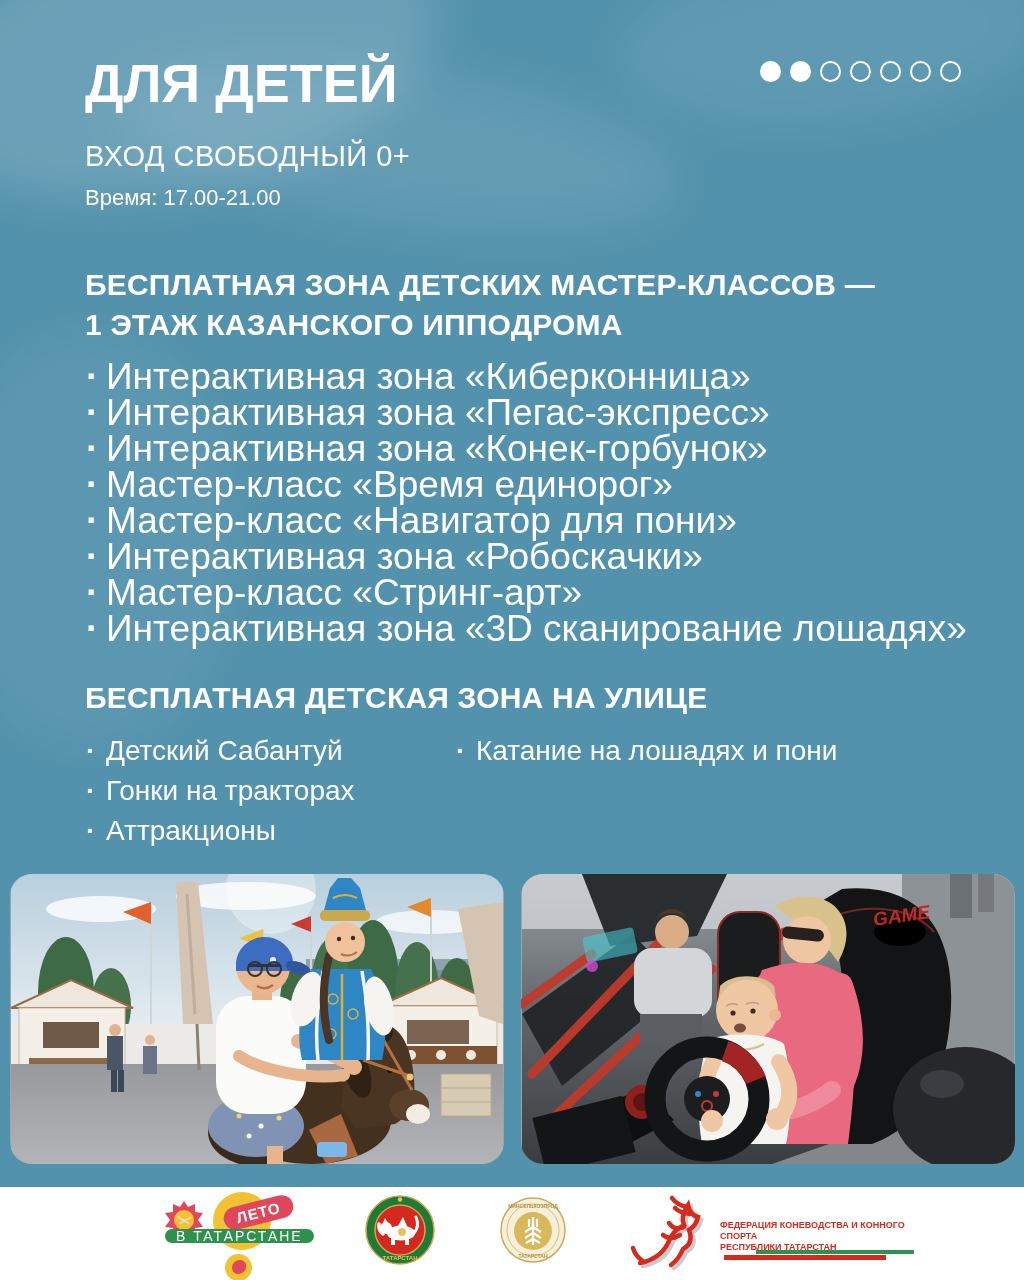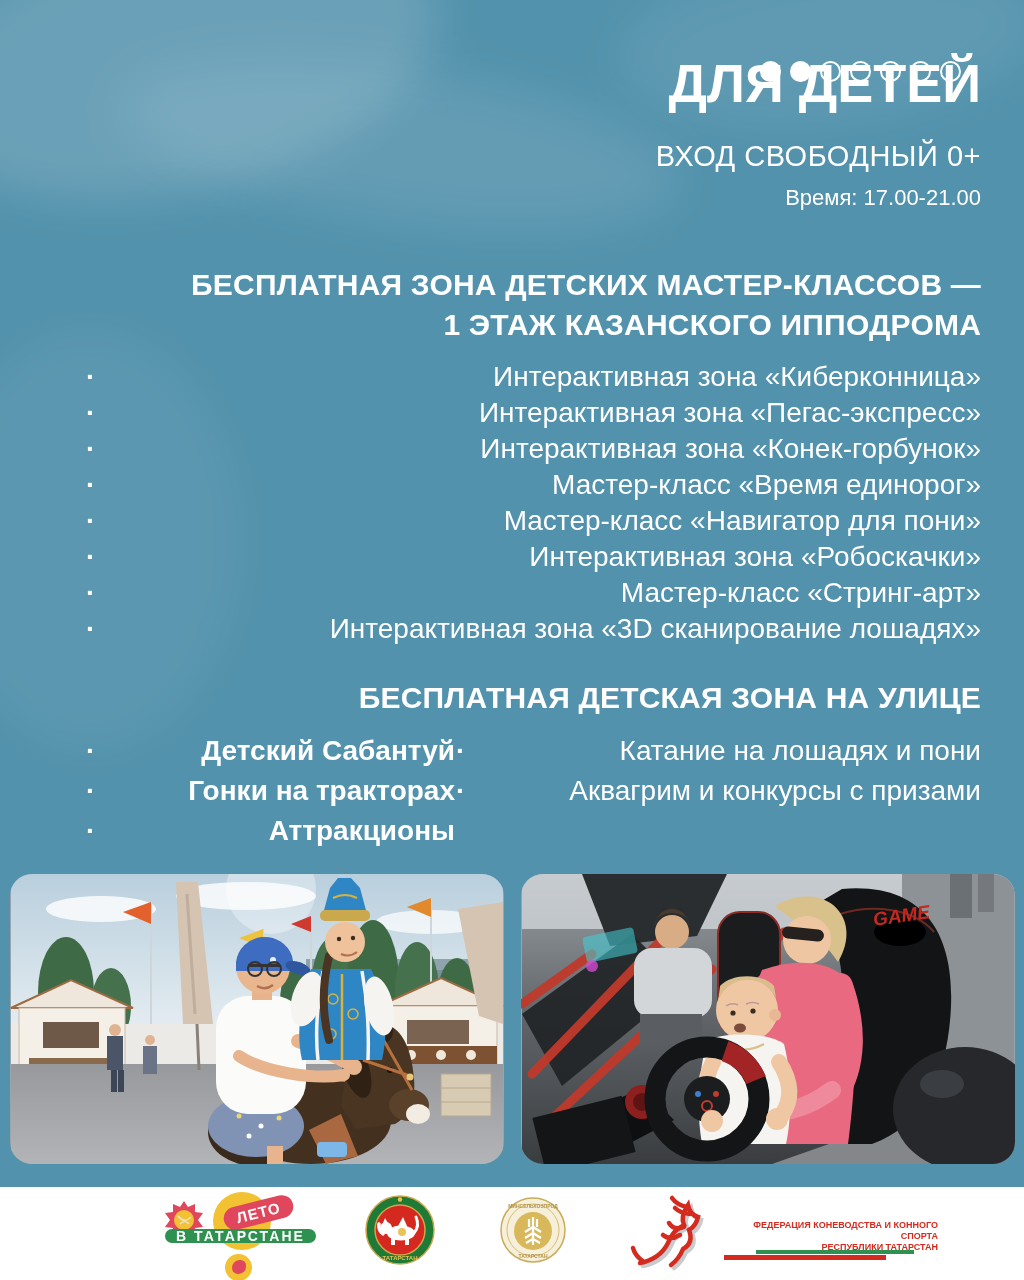--- a/index.html
+++ b/index.html
@@ -13,55 +13,55 @@
   .swirl{position:absolute;border-radius:50%;filter:blur(22px);pointer-events:none;}
   .s1{left:-80px;top:-70px;width:520px;height:260px;background:rgba(255,255,255,.14);transform:rotate(-12deg);}
   .s2{left:120px;top:70px;width:560px;height:150px;background:rgba(255,255,255,.09);transform:rotate(8deg);}
   .s3{left:620px;top:-40px;width:420px;height:160px;background:rgba(255,255,255,.07);transform:rotate(-6deg);}
   .s4{left:-60px;top:330px;width:300px;height:420px;background:rgba(255,255,255,.05);}
 
   .pager{position:absolute;top:61px;right:63px;display:flex;gap:9px;}
   .dot{width:21px;height:21px;border:2.5px solid #fff;border-radius:50%;box-sizing:border-box;}
   .dot.filled{background:#fff;}
 
-  .content{position:absolute;left:85px;top:56px;right:43px;text-align:right;}
+  .content{position:absolute;left:85px;top:56px;right:52px;}
   h1{margin:0;font-size:54px;font-weight:bold;letter-spacing:0;line-height:1.0;}
   .admission{margin-top:30px;font-size:29px;letter-spacing:.5px;}
   .time{margin-top:12px;font-size:22px;}
   h2{margin:0;font-size:30px;font-weight:bold;letter-spacing:.2px;}
   .h-mc{margin-top:54px;line-height:40px;}
-  .mc-list{margin:14px 0 0;padding:0;list-style:none;font-size:28px;line-height:36px;}
+  .mc-list{margin:14px 0 0;padding:0;list-style:none;font-size:37px;line-height:36px;}
   .mc-list li,.out-col li{position:relative;padding-left:21px;}
   .mc-list li::before,.out-col li::before{content:"\00B7";position:absolute;left:1px;font-weight:bold;}
   .h-out{margin-top:34px;}
   .cols{display:flex;margin-top:16px;}
   .out-col{margin:0;padding:0;list-style:none;font-size:28px;line-height:40px;}
-  .col1{width:370px;font-weight:bold;}
+  .col1{width:370px;}
   .col2{flex:1;}
 
   .photos{position:absolute;left:10px;top:874px;display:flex;gap:17px;}
   .photo{width:494px;height:290px;border-radius:22px;overflow:hidden;background:#9aa4aa;}
   .photo svg{display:block;}
 
   footer{position:absolute;left:0;top:1187px;width:1024px;height:93px;background:#ffffff;}
   .logo{position:absolute;}
   
   .summer{left:163px;top:5px;width:150px;height:84px;}
   .sl-circle{position:absolute;left:50px;top:0;width:58px;height:58px;background:#f2c233;border-radius:50%;}
   .sl-leto{position:absolute;left:60px;top:9px;transform:rotate(-14deg);background:#e0475c;color:#fff;
            font-weight:bold;font-size:15px;line-height:15px;padding:4px 13px;border-radius:13px;letter-spacing:1px;}
-  .sl-banner{position:absolute;left:2px;top:37px;background:#2e9150;color:#fff;font-weight:bold;font-size:14px;
+  .sl-banner{position:absolute;left:2px;top:37px;background:#2e9150;color:#fff;font-weight:normal;font-size:14px;
            line-height:14px;padding:0 11px;border-radius:14px;letter-spacing:2px;white-space:nowrap;}
   .sl-dot{position:absolute;left:62px;top:62px;width:27px;height:27px;background:#f2c233;border-radius:50%;}
   .sl-dot::after{content:"";position:absolute;left:7px;top:6px;width:14px;height:14px;background:#e0475c;
            border-radius:60% 40% 55% 45%;}
   .sl-sun{position:absolute;left:2px;top:9px;}
   
   .fed{left:628px;top:6px;width:310px;height:82px;}
-  .fed-text{position:absolute;left:92px;top:27px;width:218px;text-align:right;color:#d42b1e;
+  .fed-text{position:absolute;left:92px;top:27px;width:218px;text-align:left;color:#d42b1e;
             font-weight:bold;font-size:9px;line-height:11px;}
   .fed-bar-green{position:absolute;left:128px;top:57px;width:158px;height:4px;background:#2e9150;}
   .fed-bar-red{position:absolute;left:96px;top:62px;width:162px;height:5px;background:#d42b1e;}
   .emblem{left:365px;top:8px;}
   .agri{left:500px;top:10px;}
 </style>
 </head>
 <body>
 
 <div class="poster">
@@ -107,21 +107,20 @@
     <div class="cols">
       <ul class="out-col col1">
 
       <li>Детский Сабантуй</li>
           <li>Гонки на тракторах</li>
           <li>Аттракционы</li>
         </ul>
       <ul class="out-col col2">
 
       <li>Катание на лошадях и пони</li>
-          <li>Аквагрим и конкурсы с призами</li>
         </ul>
     </div>
   </div>
 
   <div class="photos">
 
     <div class="photo">
       <svg width="494" height="290" viewBox="0 0 492 290">
         <defs>
           <linearGradient id="sky" x1="0" y1="0" x2="0" y2="1">

